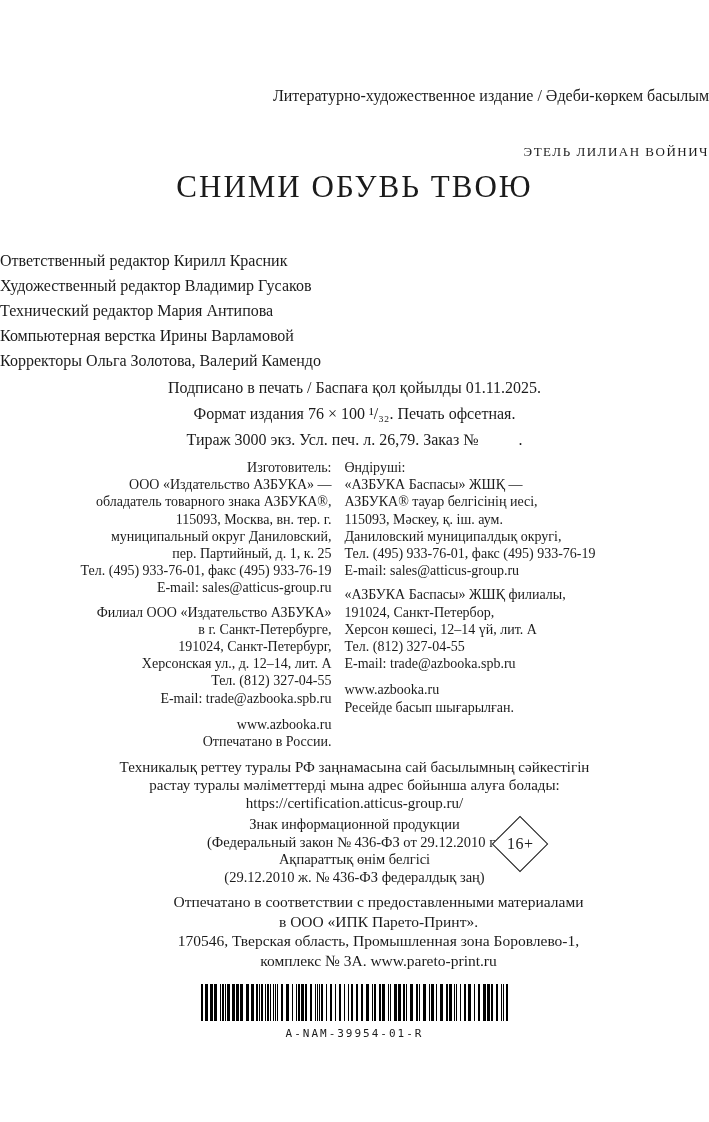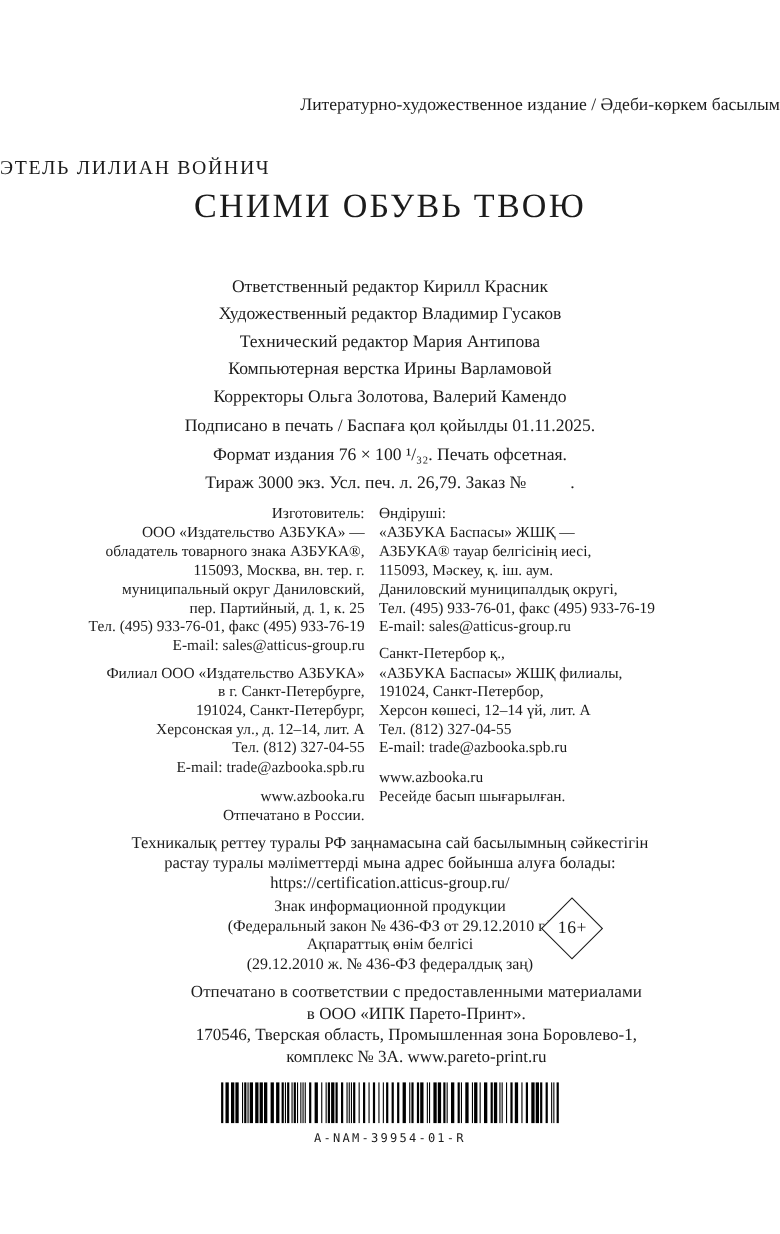--- a/index.html
+++ b/index.html
@@ -10,29 +10,29 @@
     margin:0 auto;
     background:#ffffff;
     color:#1b1b1b;
     font-family:"Liberation Serif","DejaVu Serif",serif;
     overflow:hidden;
     box-sizing:border-box;
     padding-top:86px;
   }
   .edition-line { font-size:16px; line-height:20px; text-align:right; }
   .author {
-    margin-top:34px; text-align:left;
-    font-size:18px; letter-spacing:1.5px; line-height:24px;
+    margin-top:34px; text-align:right;
+    font-size:13px; letter-spacing:1.5px; line-height:24px;
   }
   .book-title {
     margin-top:4px; text-align:center;
     font-size:31px; letter-spacing:2px; line-height:38px;
     font-weight:500;
   }
-  .credits { margin-top:42px; font-size:16px; line-height:25px; text-align:center; }
+  .credits { margin-top:42px; font-size:16px; line-height:25px; }
   .print-info { margin-top:2px; font-size:16px; line-height:26px; text-align:center; }
 
   .columns {
     width:596px; margin:6px auto 0;
     display:flex; column-gap:13px;
     font-size:14px; line-height:17.2px;
   }
   .col-left  { width:275px; flex:0 0 275px; text-align:right; }
   .col-right { flex:1; text-align:left; }
   .col-block + .col-block { margin-top:7px; }
@@ -120,21 +120,20 @@
       <div class="col-block">
           <div>Өндіруші:</div>
           <div>«АЗБУКА Баспасы» ЖШҚ —</div>
           <div>АЗБУКА® тауар белгісінің иесі,</div>
           <div>115093, Мәскеу, қ. іш. аум.</div>
           <div>Даниловский муниципалдық округі,</div>
           <div>Тел. (495) 933-76-01, факс (495) 933-76-19</div>
           <div>E-mail: sales@atticus-group.ru</div>
         </div>
       <div class="col-block">
-          <div>Санкт-Петербор қ.,</div>
           <div>«АЗБУКА Баспасы» ЖШҚ филиалы,</div>
           <div>191024, Санкт-Петербор,</div>
           <div>Херсон көшесі, 12–14 үй, лит. А</div>
           <div>Тел. (812) 327-04-55</div>
           <div>E-mail: trade@azbooka.spb.ru</div>
         </div>
       <div class="col-block col-footer">
           <div>www.azbooka.ru</div>
           <div>Ресейде басып шығарылған.</div>
         </div>

